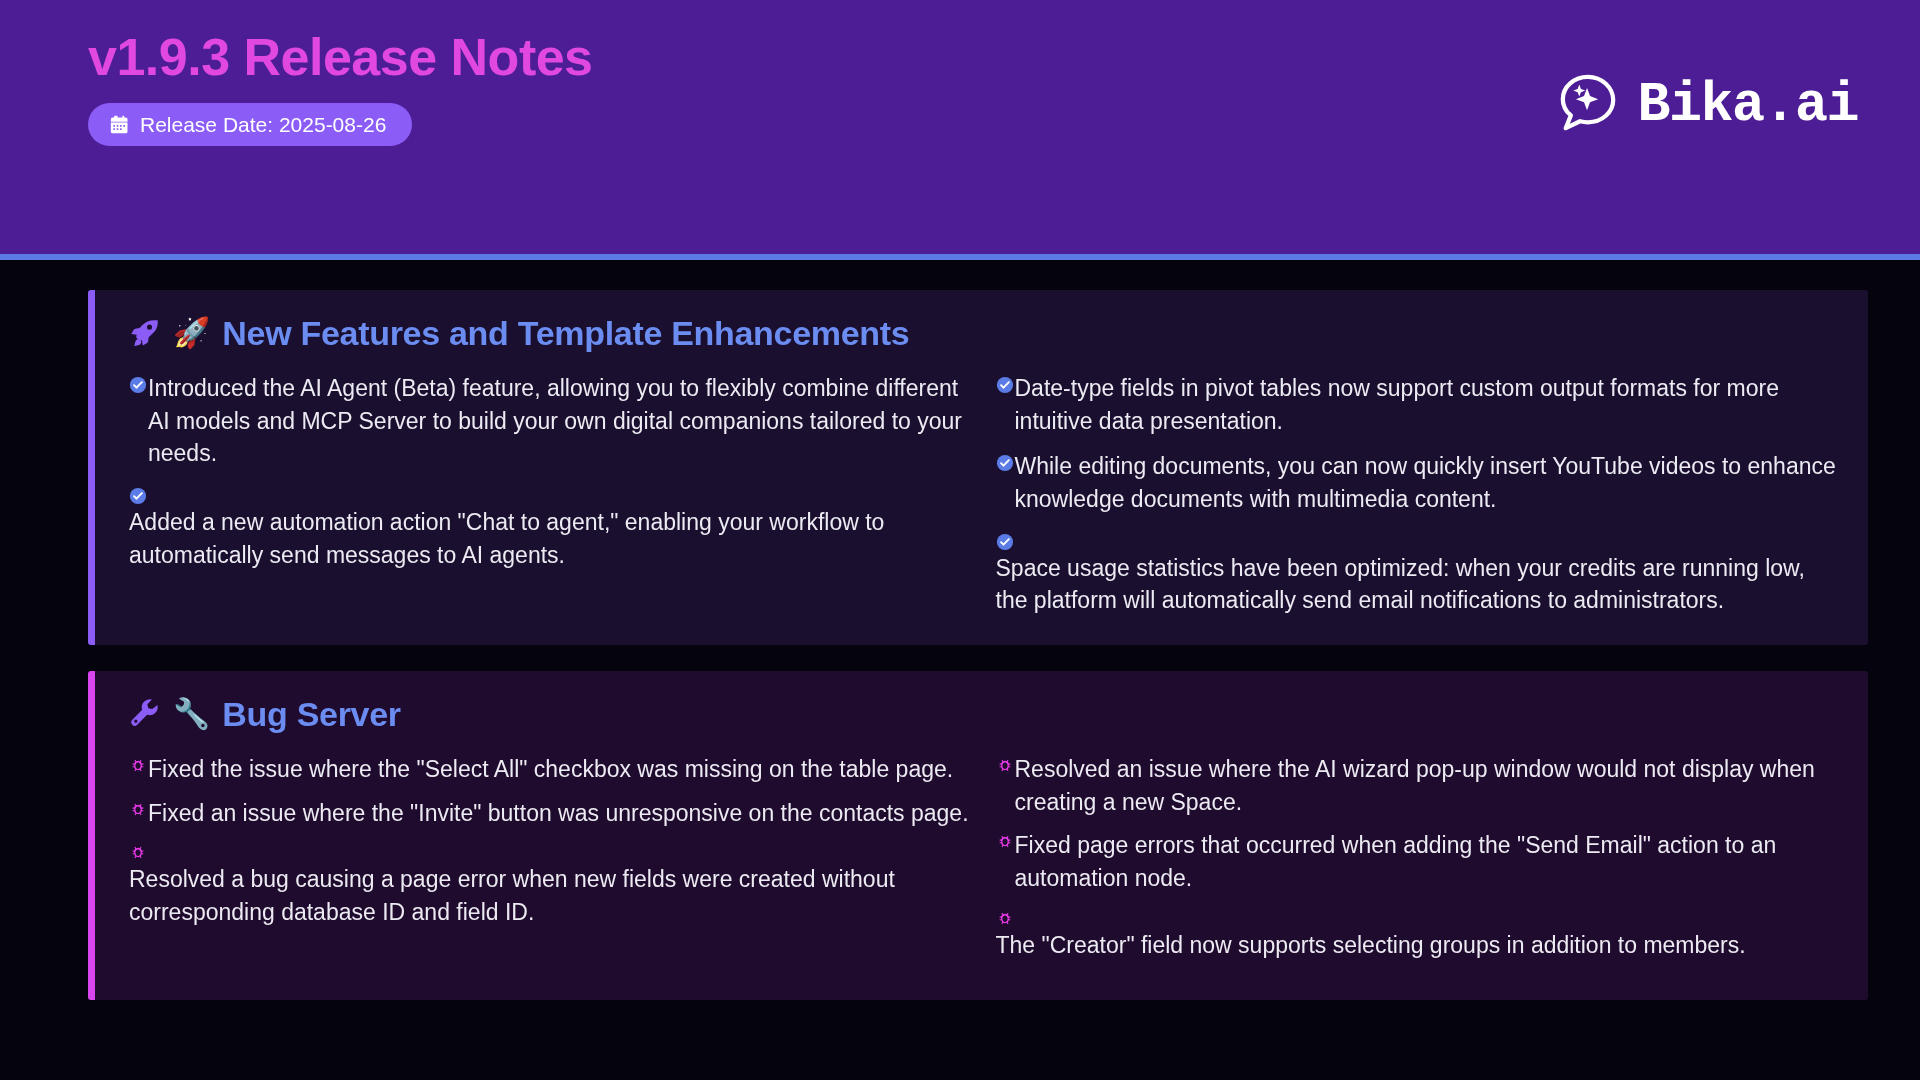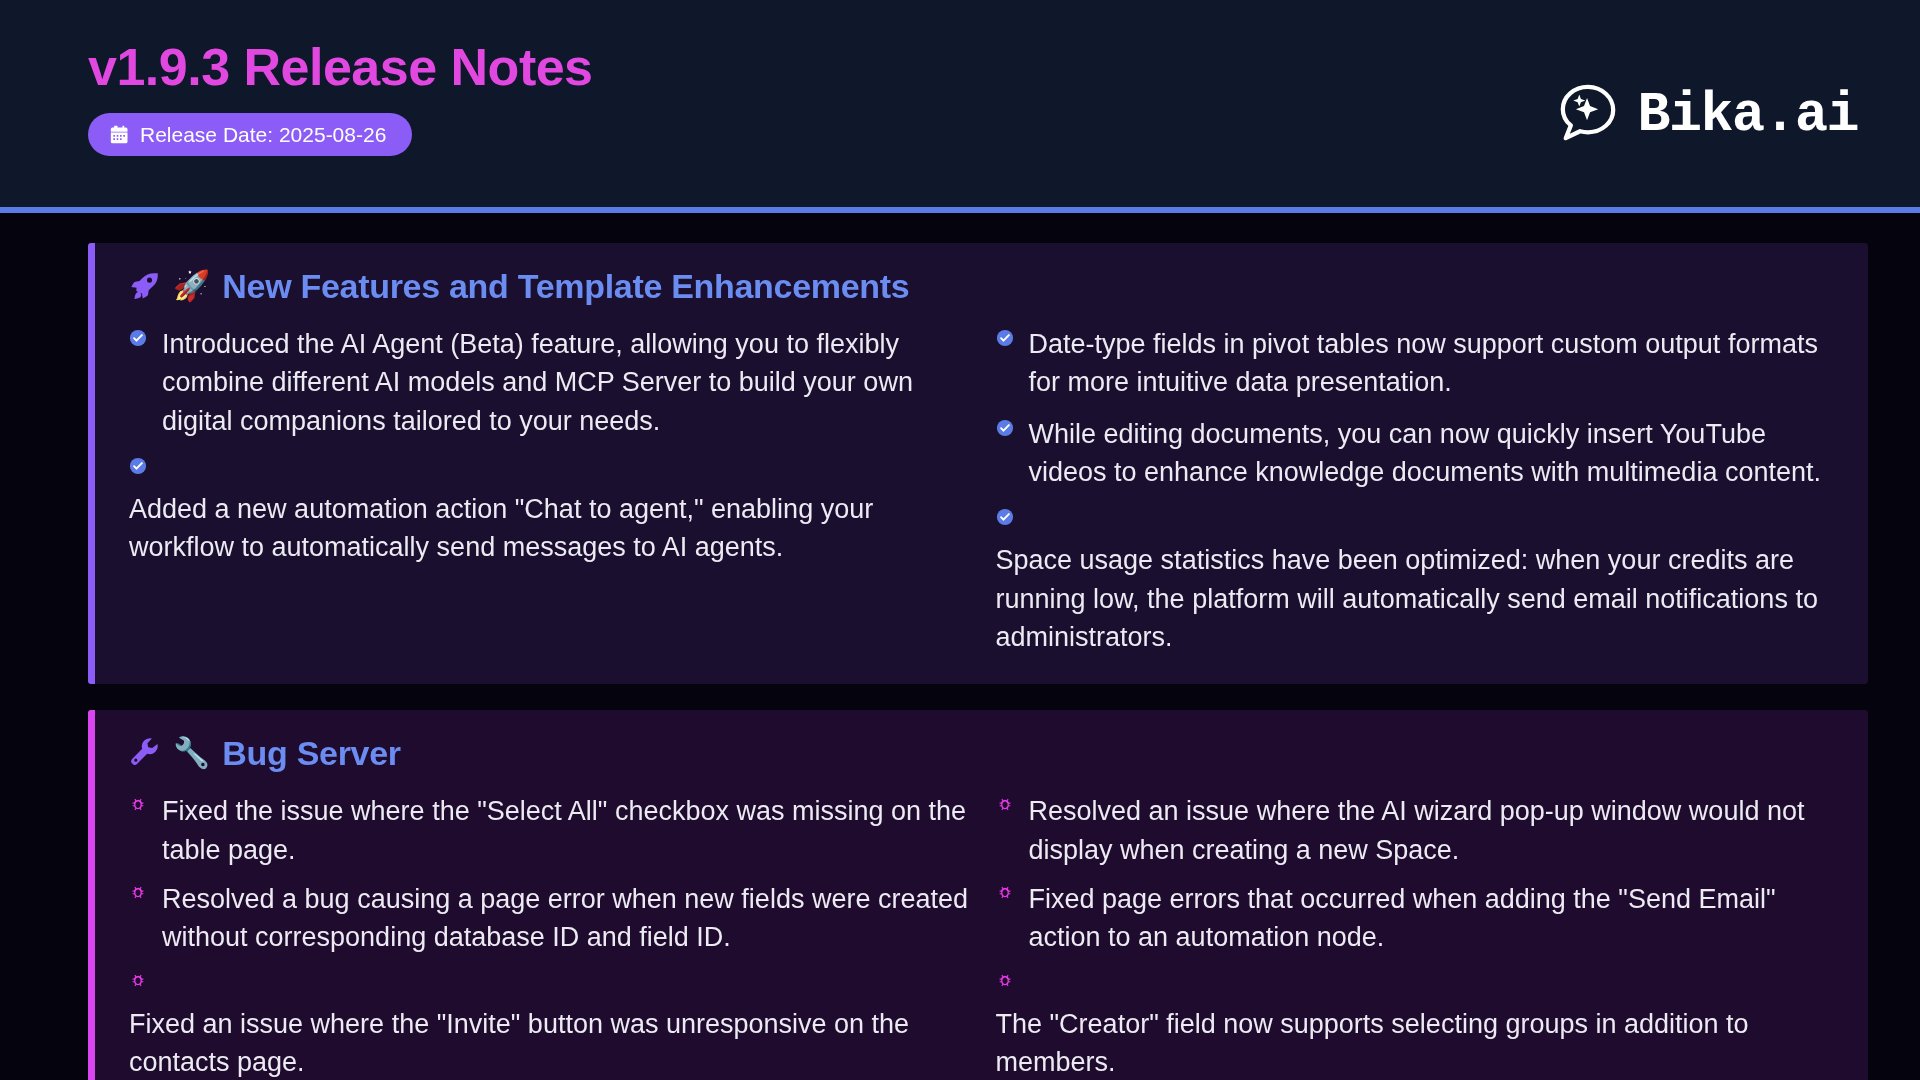--- a/index.html
+++ b/index.html
@@ -11,28 +11,28 @@
     width: 1920px;
     height: 1080px;
     overflow: hidden;
     font-family: "Liberation Sans", sans-serif;
     -webkit-font-smoothing: antialiased;
   }
 
   
   .header {
     position: relative;
-    height: 213px;
-    background: #0f172a;
+    height: 260px;
+    background: #4c1d95;
     box-sizing: border-box;
     border-bottom: 6px solid #5b7ce6;
     display: flex;
     align-items: flex-start;
     justify-content: space-between;
-    padding: 40px 52px 0 88px;
+    padding: 30px 52px 0 88px;
   }
   .header-left {
     display: flex;
     flex-direction: column;
     align-items: flex-start;
   }
   .page-title {
     font-size: 52px;
     font-weight: bold;
     color: #e048e0;
@@ -119,22 +119,22 @@
     display: flex;
     align-items: flex-start;
     gap: 0px;
   }
   .col { width: 50%; box-sizing: border-box; }
   .col.right { padding-left: 12px; }
 
   .item {
     display: flex;
     align-items: flex-start;
-    gap: 15px;
-    font-size: 27px;
+    gap: 1px;
+    font-size: 23px;
     line-height: 1.42;
     color: #eceaf2;
     margin-bottom: 13px;
   }
   .item:last-child { margin-bottom: 0; flex-direction: column; }
   .item .bullet {
     flex: 0 0 auto;
     margin-top: 4px;
     display: inline-flex;
   }
@@ -259,30 +259,30 @@
             </svg>
           </span>
           <span class="text">Fixed the issue where the "Select All" checkbox was missing on the table page.</span>
         </div>
         <div class="item">
           <span class="bullet">
             <svg width="18" height="18" viewBox="0 0 20 20" fill="#e83ae8">
               <path d="M7.1 3.1l1 1.5a5 5 0 0 1 3.8 0l1-1.5 1.1.8-1 1.4c.6.5 1 1.2 1.2 2H16v1.3h-1.7v1.6H16v1.3h-1.8c-.2.8-.6 1.5-1.2 2l1 1.5-1.1.8-1-1.5a5 5 0 0 1-3.8 0l-1 1.5-1.1-.8 1-1.5c-.6-.5-1-1.2-1.2-2H4v-1.3h1.7V8.6H4V7.3h1.8c.2-.8.6-1.5 1.2-2l-1-1.4zM10 6.2c-1.6 0-2.9 1.6-2.9 3.6S8.4 13.4 10 13.4s2.9-1.6 2.9-3.6S11.6 6.2 10 6.2z"></path>
             </svg>
           </span>
+          <span class="text">Fixed an issue where the "Invite" button was unresponsive on the contacts page.</span>
+        </div>
+        <div class="item">
+          <span class="bullet">
+            <svg width="18" height="18" viewBox="0 0 20 20" fill="#e83ae8">
+              <path d="M7.1 3.1l1 1.5a5 5 0 0 1 3.8 0l1-1.5 1.1.8-1 1.4c.6.5 1 1.2 1.2 2H16v1.3h-1.7v1.6H16v1.3h-1.8c-.2.8-.6 1.5-1.2 2l1 1.5-1.1.8-1-1.5a5 5 0 0 1-3.8 0l-1 1.5-1.1-.8 1-1.5c-.6-.5-1-1.2-1.2-2H4v-1.3h1.7V8.6H4V7.3h1.8c.2-.8.6-1.5 1.2-2l-1-1.4zM10 6.2c-1.6 0-2.9 1.6-2.9 3.6S8.4 13.4 10 13.4s2.9-1.6 2.9-3.6S11.6 6.2 10 6.2z"></path>
+            </svg>
+          </span>
           <span class="text">Resolved a bug causing a page error when new fields were created without corresponding database ID and field ID.</span>
         </div>
-        <div class="item">
-          <span class="bullet">
-            <svg width="18" height="18" viewBox="0 0 20 20" fill="#e83ae8">
-              <path d="M7.1 3.1l1 1.5a5 5 0 0 1 3.8 0l1-1.5 1.1.8-1 1.4c.6.5 1 1.2 1.2 2H16v1.3h-1.7v1.6H16v1.3h-1.8c-.2.8-.6 1.5-1.2 2l1 1.5-1.1.8-1-1.5a5 5 0 0 1-3.8 0l-1 1.5-1.1-.8 1-1.5c-.6-.5-1-1.2-1.2-2H4v-1.3h1.7V8.6H4V7.3h1.8c.2-.8.6-1.5 1.2-2l-1-1.4zM10 6.2c-1.6 0-2.9 1.6-2.9 3.6S8.4 13.4 10 13.4s2.9-1.6 2.9-3.6S11.6 6.2 10 6.2z"></path>
-            </svg>
-          </span>
-          <span class="text">Fixed an issue where the "Invite" button was unresponsive on the contacts page.</span>
-        </div>
       </div>
 
       <div class="col right">
         <div class="item">
           <span class="bullet">
             <svg width="18" height="18" viewBox="0 0 20 20" fill="#e83ae8">
               <path d="M7.1 3.1l1 1.5a5 5 0 0 1 3.8 0l1-1.5 1.1.8-1 1.4c.6.5 1 1.2 1.2 2H16v1.3h-1.7v1.6H16v1.3h-1.8c-.2.8-.6 1.5-1.2 2l1 1.5-1.1.8-1-1.5a5 5 0 0 1-3.8 0l-1 1.5-1.1-.8 1-1.5c-.6-.5-1-1.2-1.2-2H4v-1.3h1.7V8.6H4V7.3h1.8c.2-.8.6-1.5 1.2-2l-1-1.4zM10 6.2c-1.6 0-2.9 1.6-2.9 3.6S8.4 13.4 10 13.4s2.9-1.6 2.9-3.6S11.6 6.2 10 6.2z"></path>
             </svg>
           </span>
           <span class="text">Resolved an issue where the AI wizard pop-up window would not display when creating a new Space.</span>

